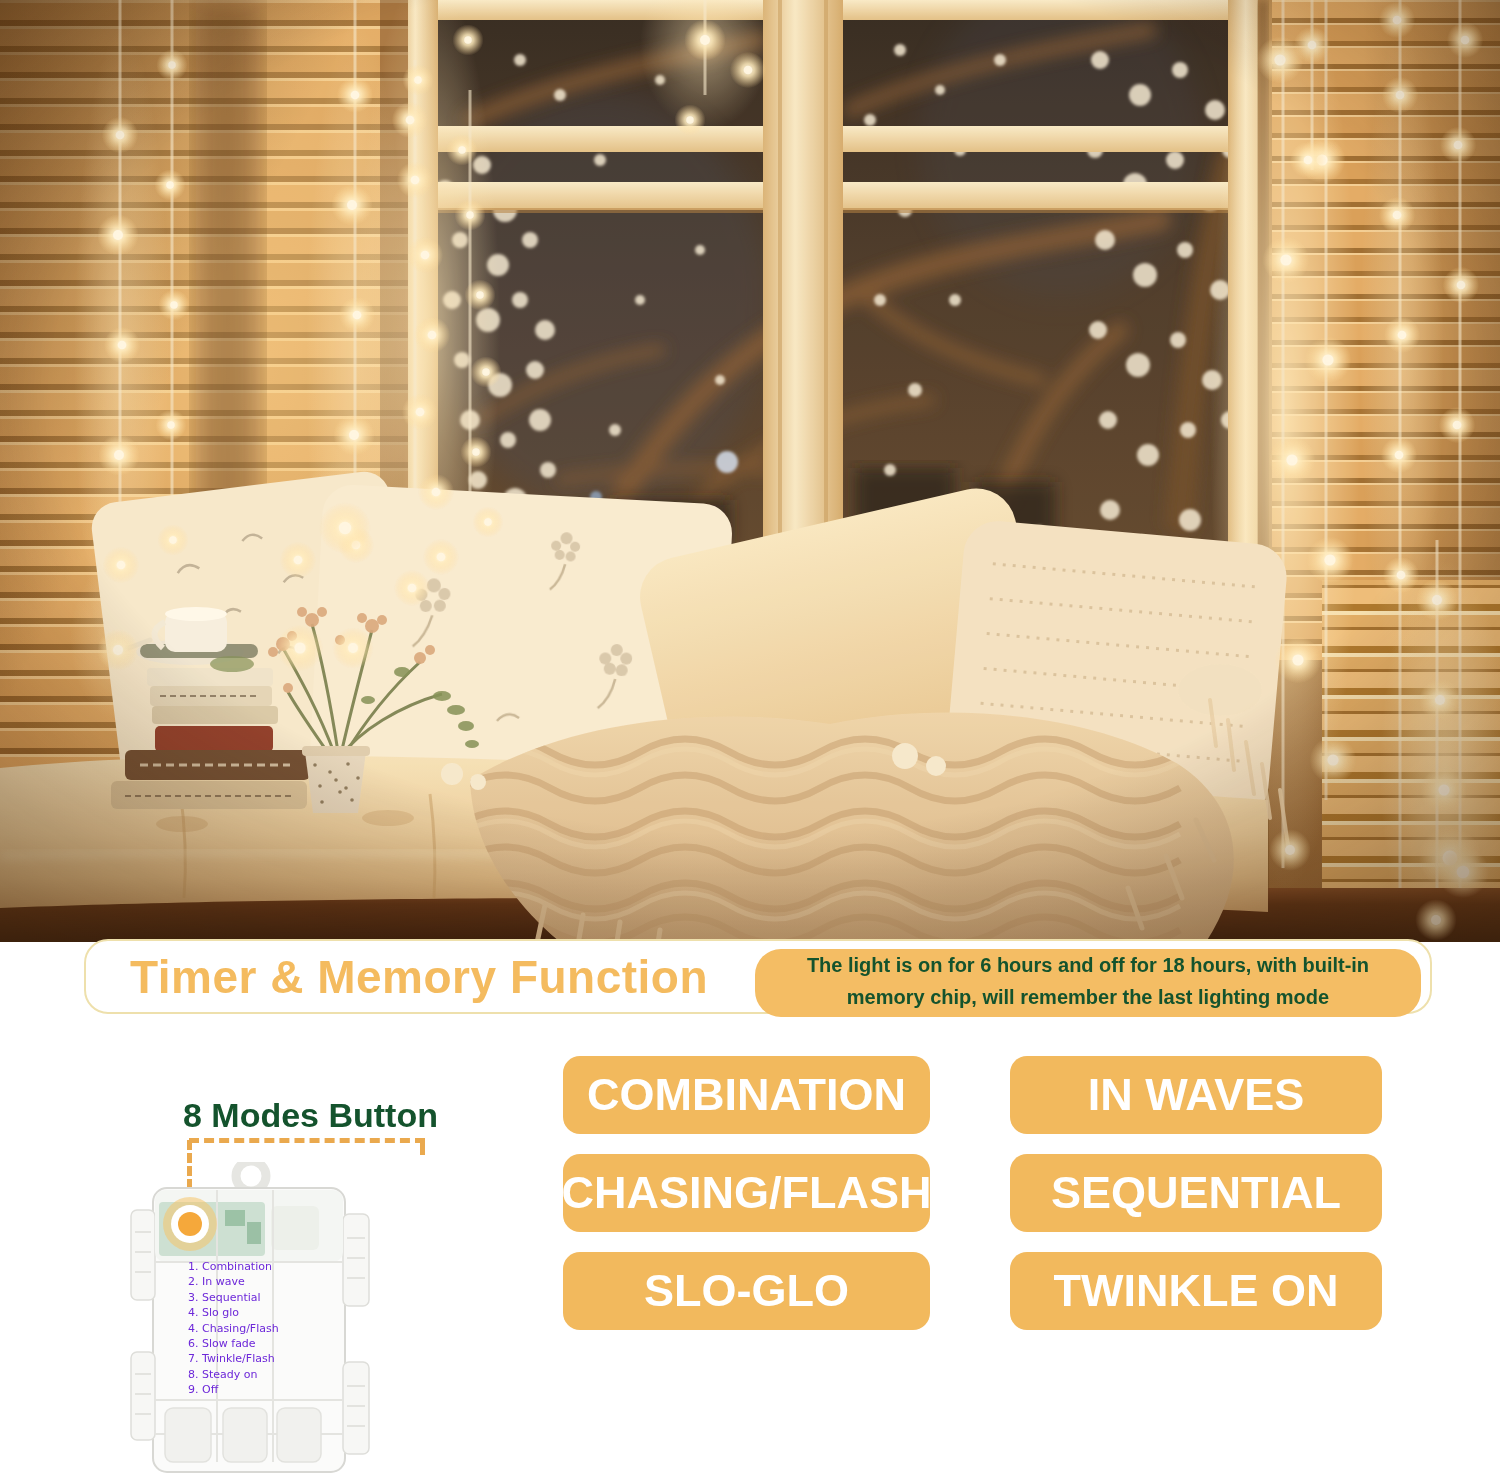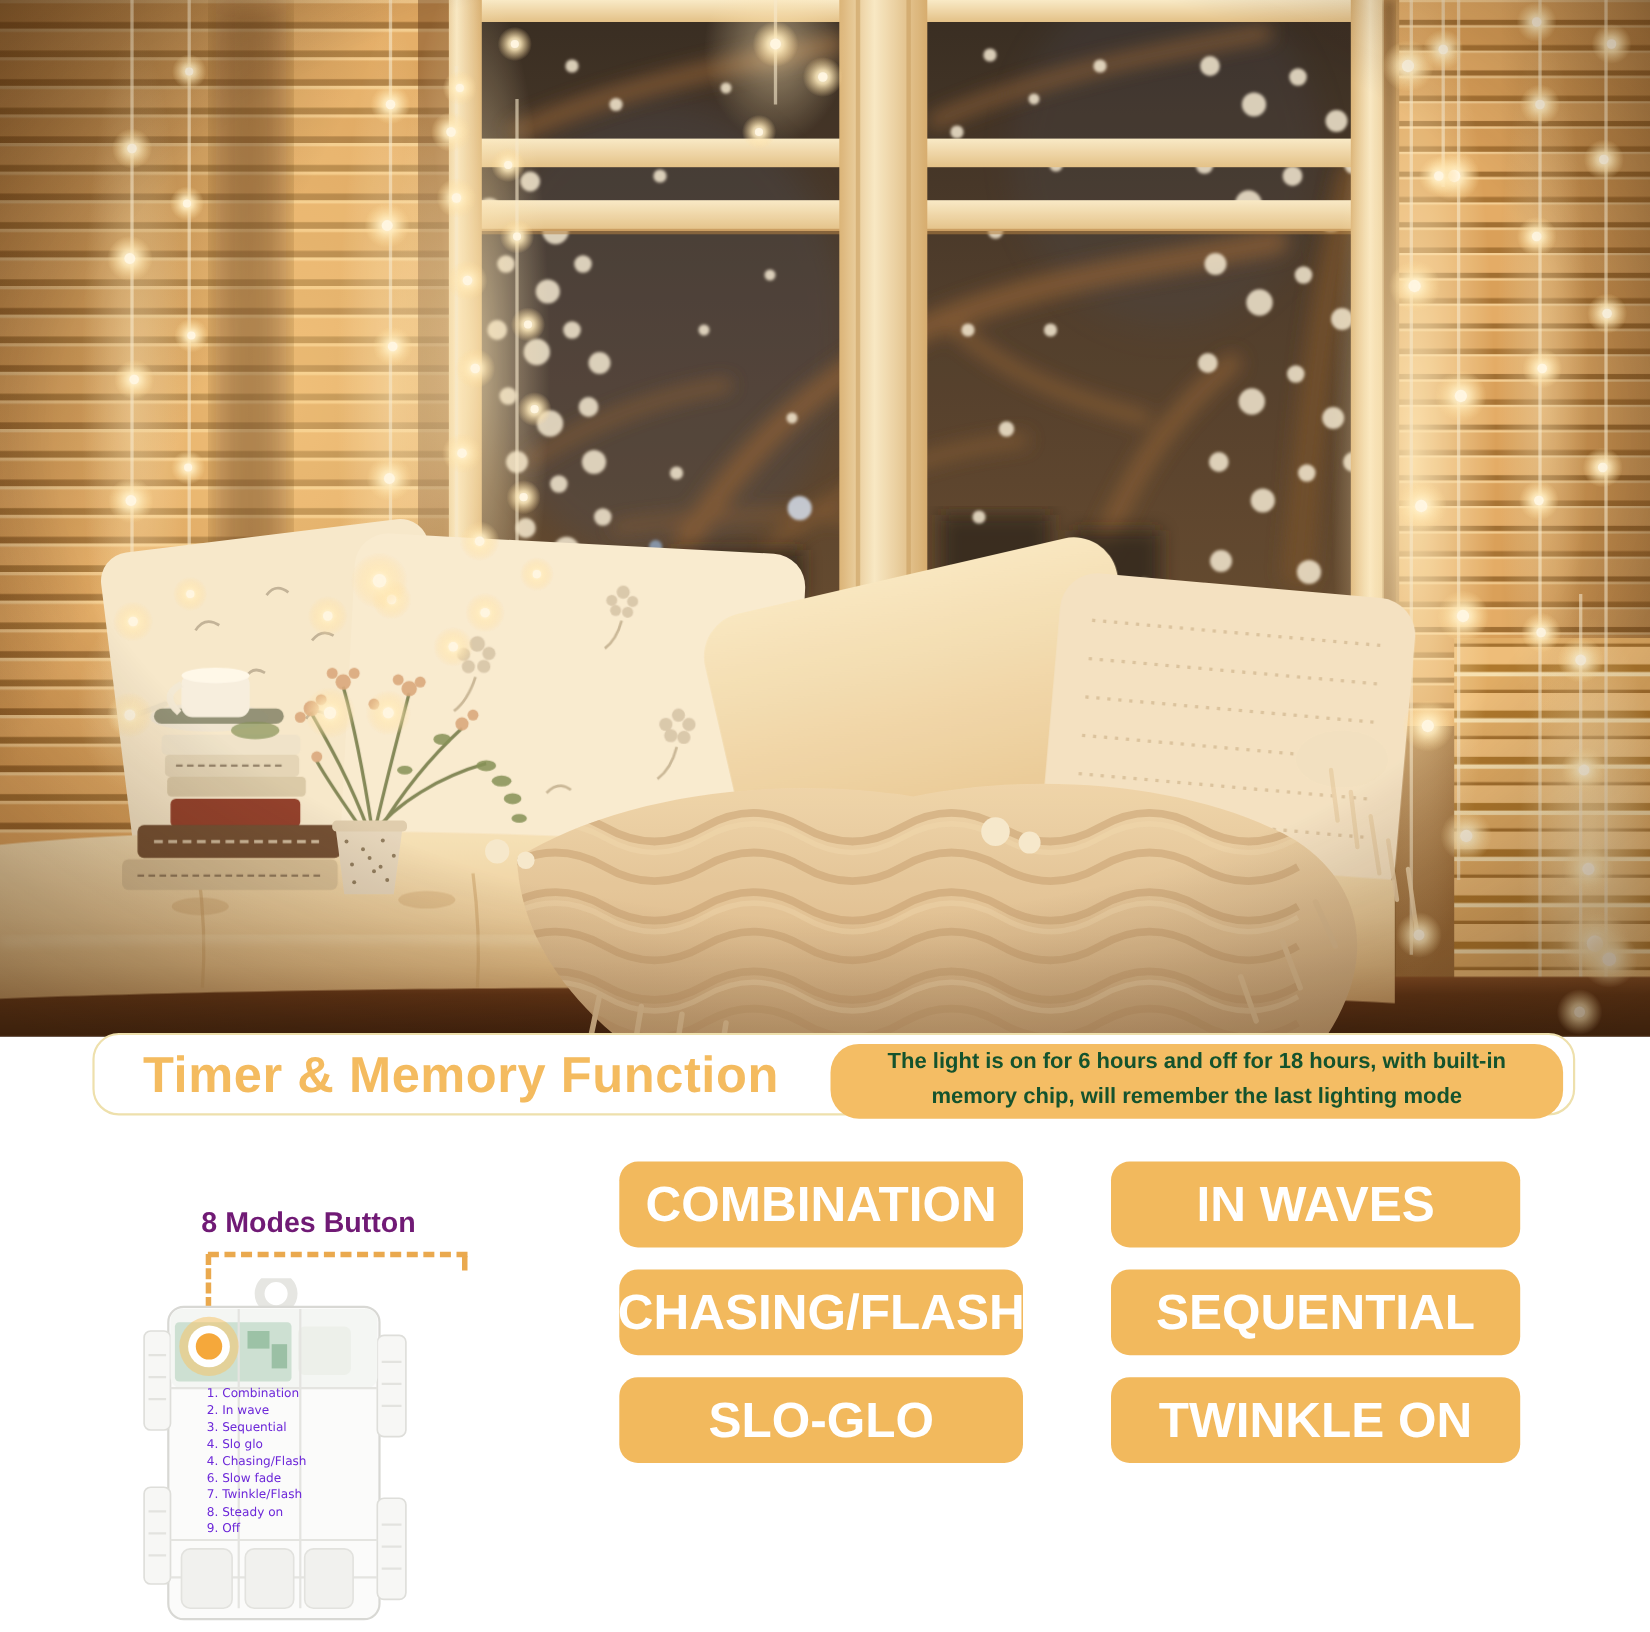--- a/index.html
+++ b/index.html
@@ -9,21 +9,21 @@
   
   .banner{position:absolute;left:84px;top:939px;width:1348px;height:75px;
           border:2px solid #EEE0AC;border-radius:24px;box-sizing:border-box;background:#fff;}
   .banner-title{position:absolute;left:44px;top:50%;transform:translateY(-50%);
           font-size:46px;font-weight:bold;color:#F4BB5F;letter-spacing:.5px;white-space:nowrap;}
   .banner-desc{position:absolute;right:9px;top:8px;width:666px;height:68px;background:#F4BD64;
           border-radius:26px;color:#14532d;font-size:20px;line-height:1.6;font-weight:bold;
           display:flex;justify-content:center;text-align:center;
           padding:0 26px;box-sizing:border-box;}
   
-  .modes-label{position:absolute;left:183px;top:1096px;font-size:26px;font-weight:bold;color:#701a75;}
+  .modes-label{position:absolute;left:183px;top:1096px;font-size:34px;font-weight:bold;color:#14532d;}
   .dash-h{position:absolute;left:189px;top:1138px;width:236px;height:0;border-top:5px dashed #EAA94E;}
   .dash-v{position:absolute;left:187px;top:1140px;height:62px;width:0;border-left:5px dashed #EAA94E;}
   .dash-tick{position:absolute;left:420px;top:1142px;height:13px;width:0;border-left:5px dashed #EAA94E;}
   
   .battery-svg{position:absolute;left:105px;top:1162px;width:280px;height:320px;}
   .modes-list{position:absolute;left:188px;top:1259px;font-size:11px;line-height:15.4px;
           color:#6d28d9;font-family:"DejaVu Sans",sans-serif;}
   .modes-list span{display:block;white-space:nowrap;}
   
   .btn-grid{position:absolute;left:563px;top:1056px;display:grid;

